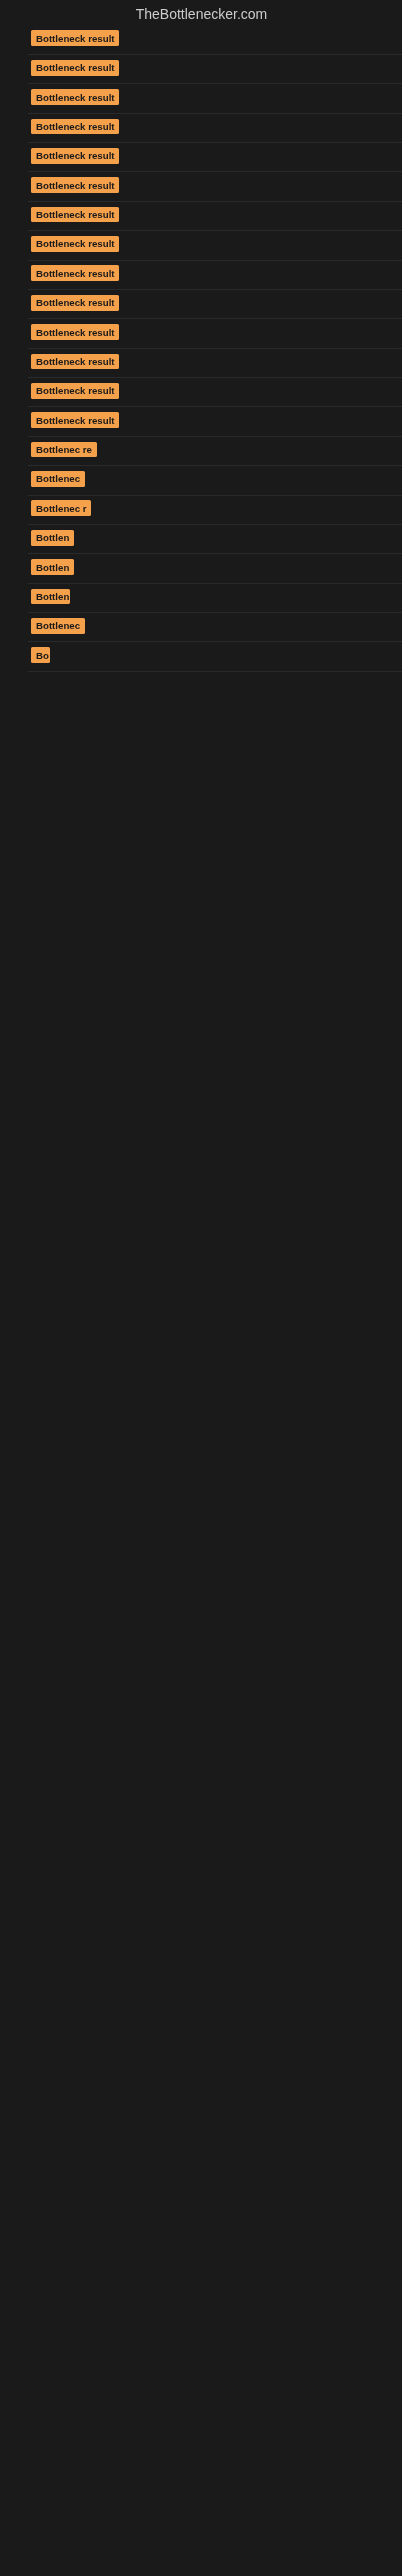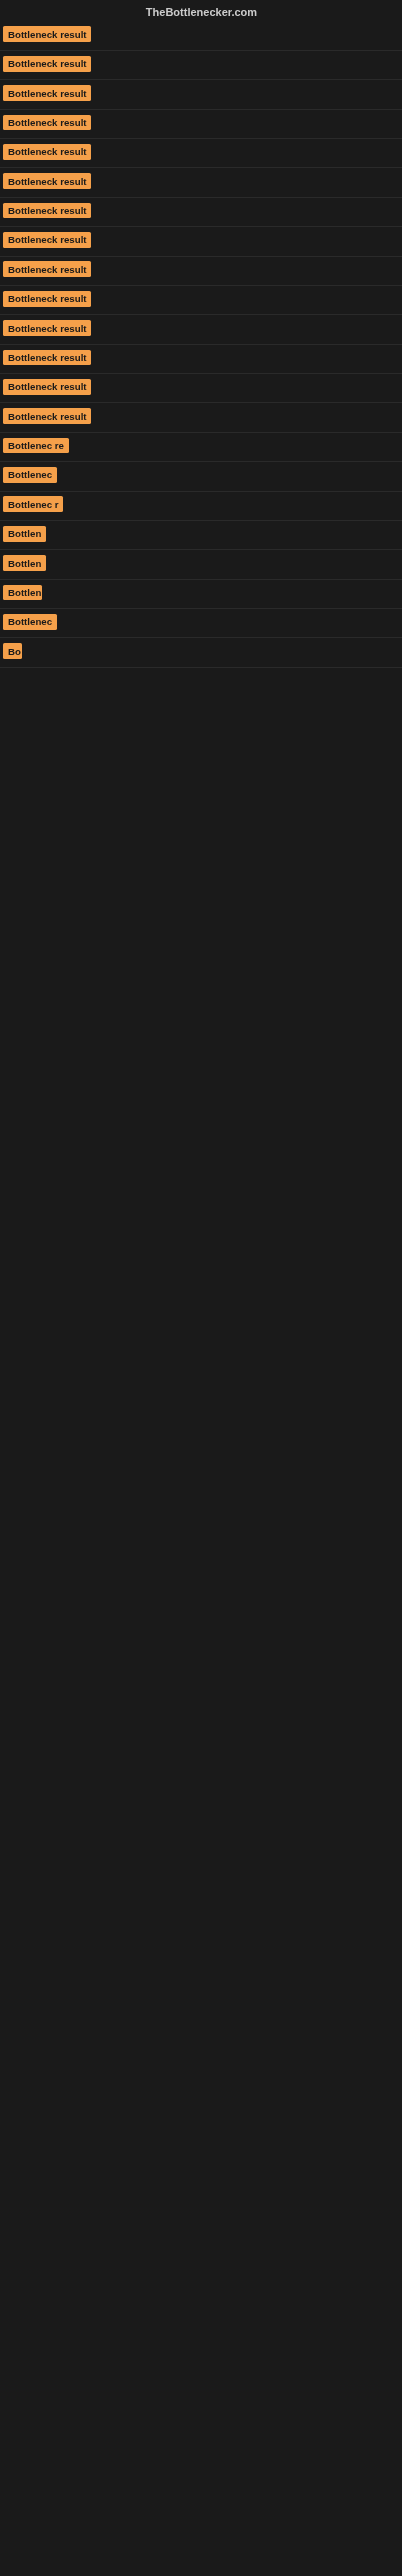--- a/index.html
+++ b/index.html
@@ -10,38 +10,39 @@
     body {
       width: 403px;
       min-height: 2576px;
       background-color: #1a1a1a;
       font-family: Arial, sans-serif;
       position: relative;
     }
     .site-title {
       text-align: center;
       color: #cccccc;
-      font-size: 11px;
+      font-size: 14px;
       padding: 6.4px 0 3.2px 0;
-      font-weight: bold;
+      font-weight: normal;
     }
     .bottleneck-badge {
       display: inline-block;
       background-color: #f5a04a;
       color: #1a1a1a;
       font-size: 9.7px;
       font-weight: bold;
       padding: 2.4px 4.8px;
       border-radius: 1.6px;
       white-space: nowrap;
       overflow: hidden;
     }
     .row {
       padding: 4.8px 3.2px;
       border-bottom: 0.8px solid #2a2a2a;
+      margin-left: 28px;
     }
   </style>
 </head>
 <body>
 
 <div>
   <div class="site-title">TheBottlenecker.com</div>
 </div>
 
 <div id="rows-container">

